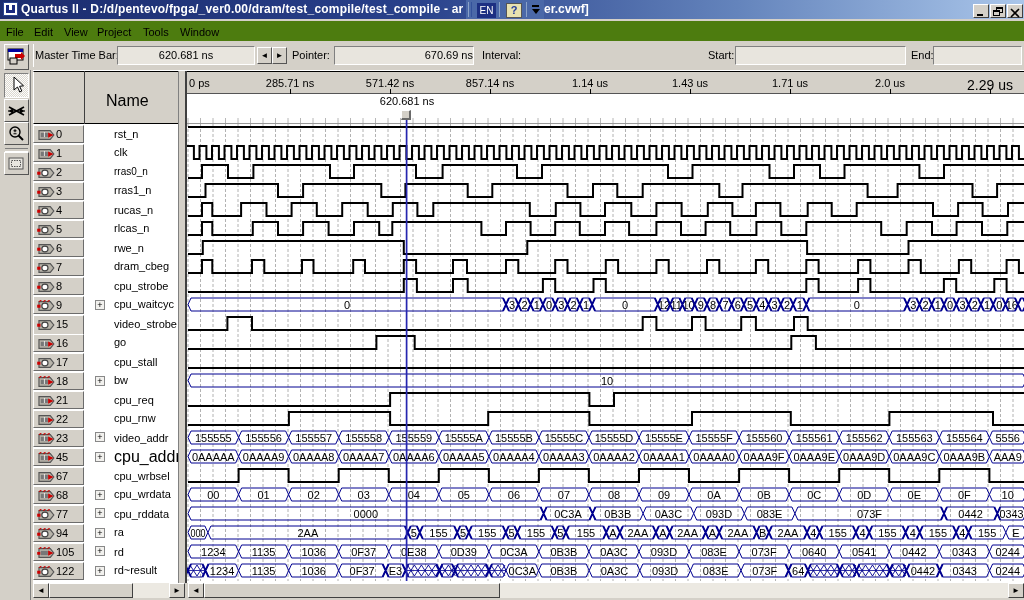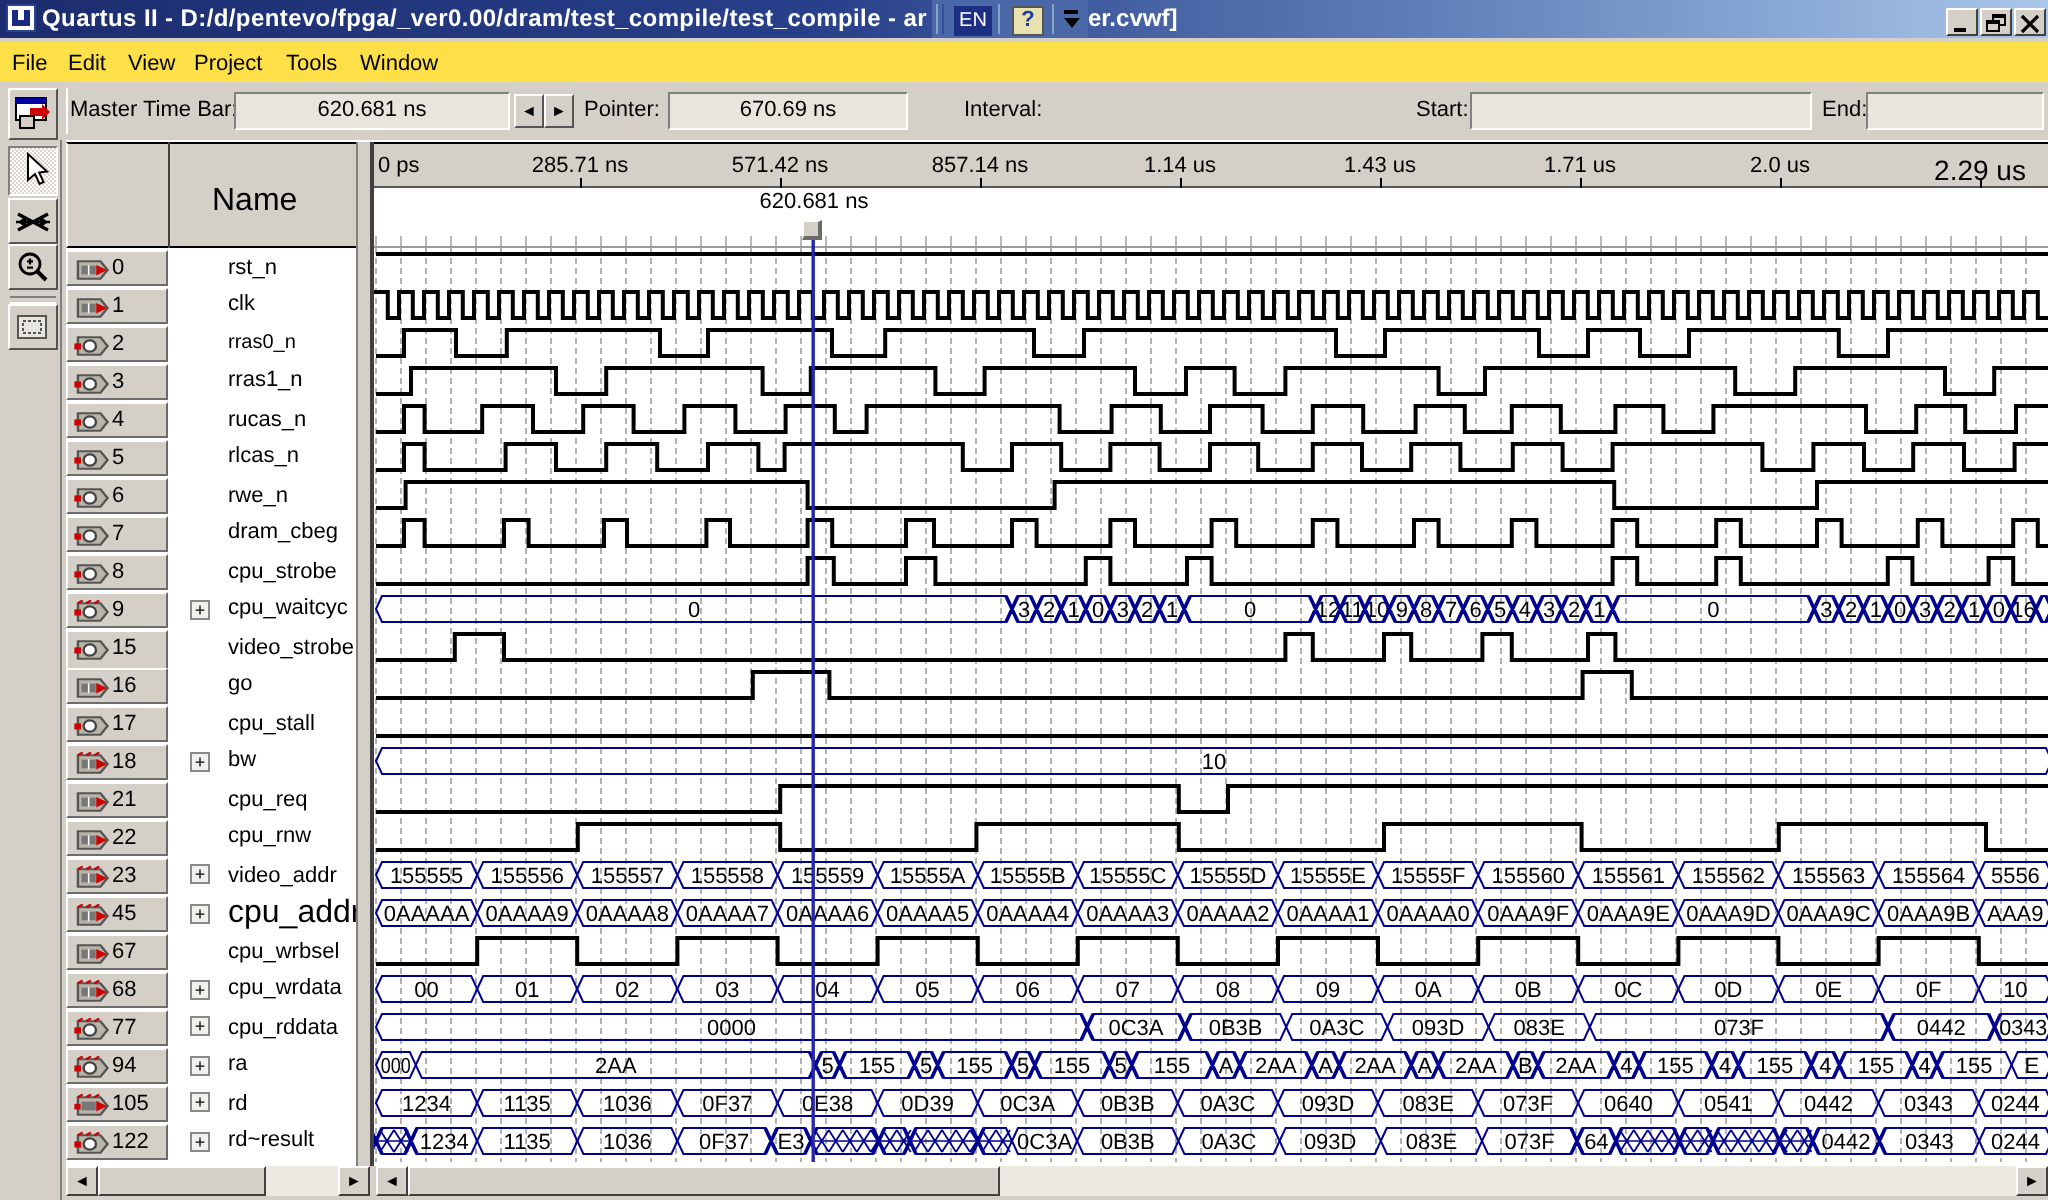--- a/index.html
+++ b/index.html
@@ -27,37 +27,37 @@
 <div style="position:absolute;left:973px;top:4px;width:16px;height:14px;background:#d4d0c8;border-top:1px solid #fff;border-left:1px solid #fff;border-right:1px solid #404040;border-bottom:1px solid #404040;box-sizing:border-box">
       <div style="position:absolute;left:3px;top:9px;width:6px;height:2px;background:#000"></div>
     </div>
     <div style="position:absolute;left:990px;top:4px;width:16px;height:14px;background:#d4d0c8;border-top:1px solid #fff;border-left:1px solid #fff;border-right:1px solid #404040;border-bottom:1px solid #404040;box-sizing:border-box">
       <div style="position:absolute;left:5px;top:2px;width:7px;height:6px;border:1px solid #000;border-top-width:2px;box-sizing:border-box;background:#d4d0c8"></div>
       <div style="position:absolute;left:2px;top:5px;width:7px;height:6px;border:1px solid #000;border-top-width:2px;box-sizing:border-box;background:#d4d0c8"></div>
     </div>
     <div style="position:absolute;left:1007px;top:4px;width:16px;height:14px;background:#d4d0c8;border-top:1px solid #fff;border-left:1px solid #fff;border-right:1px solid #404040;border-bottom:1px solid #404040;box-sizing:border-box"><svg width="14" height="12" viewBox="0 0 14 12">
         <path d="M3 2 L11 10 M11 2 L3 10" stroke="#000" stroke-width="1.6"></path>
       </svg></div>
-<div style="position:absolute;left:0;top:21px;width:1024px;height:22px;background:#fde047;border-bottom:1px solid #fff">
+<div style="position:absolute;left:0;top:21px;width:1024px;height:22px;background:#4d7c0f;border-bottom:1px solid #fff">
       <span style="position:absolute;left:6px;top:5px;font-size:11px">File</span>
       <span style="position:absolute;left:34px;top:5px;font-size:11px">Edit</span>
       <span style="position:absolute;left:64px;top:5px;font-size:11px">View</span>
       <span style="position:absolute;left:97px;top:5px;font-size:11px">Project</span>
       <span style="position:absolute;left:143px;top:5px;font-size:11px">Tools</span>
       <span style="position:absolute;left:180px;top:5px;font-size:11px">Window</span>
     </div>
 
 <div style="position:absolute;left:0;top:41px;width:1024px;height:29px;background:#d4d0c8;border-bottom:1px solid #808080"></div>
 <div style="position:absolute;left:30px;top:44px;width:2px;height:23px;border-left:1px solid #808080;border-right:1px solid #fff"></div>
 <span style="position:absolute;left:35px;top:49px;font-size:11px;color:#000">Master Time Bar:</span>
     <div style="position:absolute;left:117px;top:46px;width:138px;height:19px;background:#e8e5de;border-top:1px solid #808080;border-left:1px solid #808080;border-right:1px solid #fff;border-bottom:1px solid #fff;box-sizing:border-box;font-size:11px;text-align:center;line-height:17px;color:#000">620.681 ns</div>
     <div style="position:absolute;left:257px;top:47px;width:15px;height:17px;background:#d4d0c8;border:1px solid #555;border-top-color:#fff;border-left-color:#fff;box-sizing:border-box;font-size:8px;text-align:center;line-height:15px">◄</div>
     <div style="position:absolute;left:272px;top:47px;width:15px;height:17px;background:#d4d0c8;border:1px solid #555;border-top-color:#fff;border-left-color:#fff;box-sizing:border-box;font-size:8px;text-align:center;line-height:15px">►</div>
     <span style="position:absolute;left:292px;top:49px;font-size:11px;color:#000">Pointer:</span>
-    <div style="position:absolute;left:334px;top:46px;width:120px;height:19px;background:#e8e5de;border-top:1px solid #808080;border-left:1px solid #808080;border-right:1px solid #fff;border-bottom:1px solid #fff;box-sizing:border-box;font-size:11px;text-align:center;line-height:17px;color:#000">670.69 ns</div>
+    <div style="position:absolute;left:334px;top:46px;width:140px;height:19px;background:#e8e5de;border-top:1px solid #808080;border-left:1px solid #808080;border-right:1px solid #fff;border-bottom:1px solid #fff;box-sizing:border-box;font-size:11px;text-align:right;line-height:17px;color:#000">670.69 ns</div>
     <span style="position:absolute;left:482px;top:49px;font-size:11px;color:#000">Interval:</span>
     <span style="position:absolute;left:708px;top:49px;font-size:11px;color:#000">Start:</span>
     <div style="position:absolute;left:735px;top:46px;width:171px;height:19px;background:#e8e5de;border-top:1px solid #808080;border-left:1px solid #808080;border-right:1px solid #fff;border-bottom:1px solid #fff;box-sizing:border-box;font-size:11px;text-align:center;line-height:17px;color:#000"></div>
     <span style="position:absolute;left:911px;top:49px;font-size:11px;color:#000">End:</span>
     <div style="position:absolute;left:933px;top:46px;width:89px;height:19px;background:#e8e5de;border-top:1px solid #808080;border-left:1px solid #808080;border-right:1px solid #fff;border-bottom:1px solid #fff;box-sizing:border-box;font-size:11px;text-align:center;line-height:17px;color:#000"></div>
 
 <div style="position:absolute;left:0;top:41px;width:33px;height:559px;background:#d4d0c8"></div>
 <div style="position:absolute;left:30px;top:70px;width:2px;height:530px;border-left:1px solid #808080;border-right:1px solid #fff"></div>
 <div style="position:absolute;left:4px;top:44px;width:25px;height:26px;background:#d4d0c8;border-top:1px solid #fff;border-left:1px solid #fff;border-right:1px solid #555;border-bottom:1px solid #555;box-sizing:border-box"><svg width="21" height="20" viewBox="0 0 21 20" style="margin:1px">
         <rect x="2" y="3" width="15" height="11" fill="#fff" stroke="#000"></rect>

